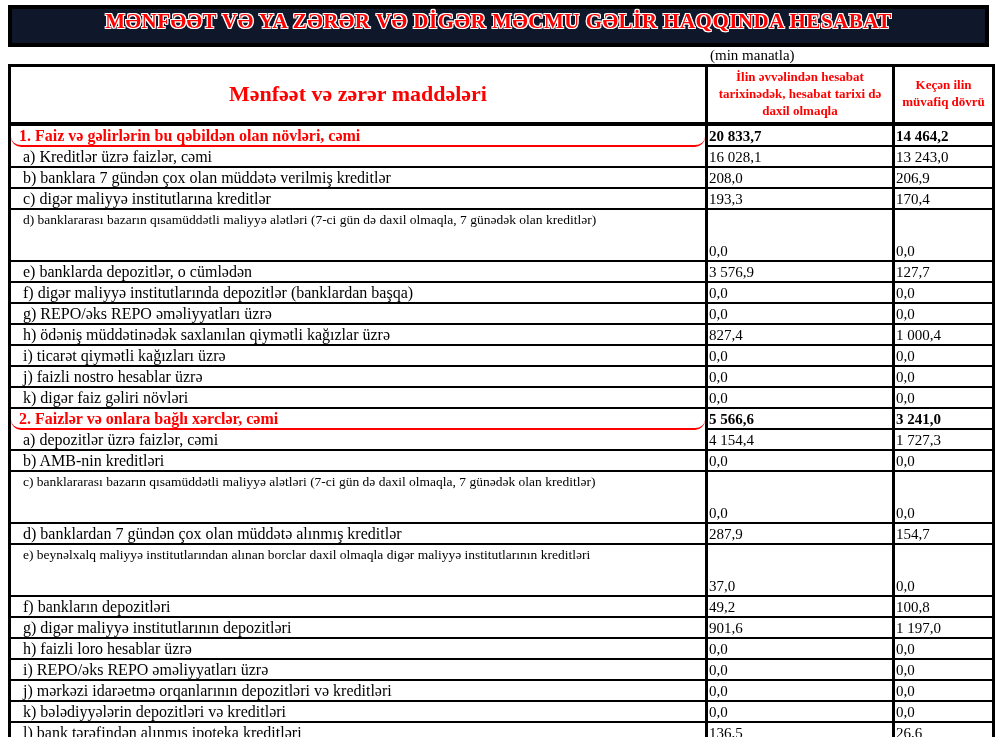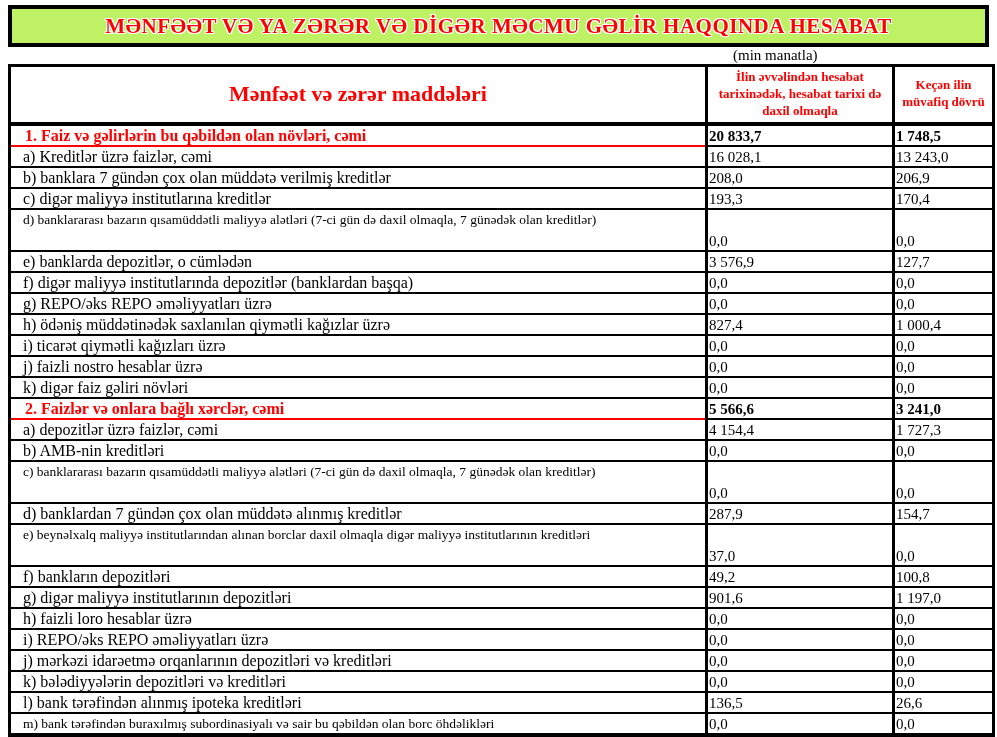--- a/index.html
+++ b/index.html
@@ -9,44 +9,43 @@
     font-family: "Liberation Serif", "DejaVu Serif", serif;
     color: #000000;
     -webkit-font-smoothing: antialiased;
   }
   .page { position: relative; width: 997px; height: 737px; overflow: hidden; }
 
   
   .title-bar {
     margin: 5px 8px 0 8px;
     height: 34px;
-    background: #bef264;
+    background: #0f172a;
     border: 4px solid #000000;
-    display: flex; align-items: center; justify-content: center;
+    display: flex; align-items: flex-start; justify-content: center;
   }
   .title-bar .title-text {
     font-weight: bold;
     font-size: 21px;
     letter-spacing: 0.5px;
     color: #ff0000;
     text-shadow:
       -1px -1px 0 #ffffff, 1px -1px 0 #ffffff,
       -1px  1px 0 #ffffff, 1px  1px 0 #ffffff,
        0   -1px 0 #ffffff, 0    1px 0 #ffffff,
       -1px  0   0 #ffffff, 1px  0   0 #ffffff;
     white-space: nowrap;
   }
 
   
   .unit-note {
     height: 17px;
     line-height: 16px;
     font-size: 15px;
     padding-left: 710px;
-    margin-left: 23px;
   }
 
   
   table.report {
     border-collapse: separate;
     border-spacing: 0;
     table-layout: fixed;
     width: 981px;
     margin-left: 8px;
     border: 3px solid #000000;
@@ -83,25 +82,26 @@
   td.value {
     text-align: left;
     padding-right: 4px;
     font-size: 15px;
     vertical-align: bottom;
     line-height: 16px;
   }
   tr.section td.label {
     color: #ff0000;
     font-weight: bold;
-    padding-left: 14px;
+    padding-left: 8px;
     border-bottom-color: #ff0000;
+    border-radius: 10px;
   }
   tr.section td.value { font-weight: bold; }
-  tr.tall td { height: 42px; }
+  tr.tall td { height: 52px; }
   tr.small td.label { font-size: 13.5px; }
 </style>
 </head>
 <body>
 
 <div class="page">
 
   <div class="title-bar">
     <span class="title-text">MƏNFƏƏT VƏ YA ZƏRƏR VƏ DİGƏR MƏCMU GƏLİR HAQQINDA HESABAT</span>
   </div>
@@ -118,21 +118,21 @@
       <tr>
         <th class="items-head">Mənfəət və zərər maddələri</th>
         <th class="period-head col2">İlin əvvəlindən hesabat tarixinədək, hesabat tarixi də daxil olmaqla</th>
         <th class="period-head col3">Keçən ilin müvafiq dövrü</th>
       </tr>
     </thead>
     <tbody>
         <tr class="section">
           <td class="label">1. Faiz və gəlirlərin bu qəbildən olan növləri, cəmi</td>
           <td class="value col2">20 833,7</td>
-          <td class="value col3">1 748,5</td>
+          <td class="value col3">14 464,2</td>
         </tr>
         <tr class="item">
           <td class="label">a) Kreditlər üzrə faizlər, cəmi</td>
           <td class="value col2">16 028,1</td>
           <td class="value col3">13 243,0</td>
         </tr>
         <tr class="item">
           <td class="label">b) banklara 7 gündən çox olan müddətə verilmiş kreditlər</td>
           <td class="value col2">208,0</td>
           <td class="value col3">206,9</td>

